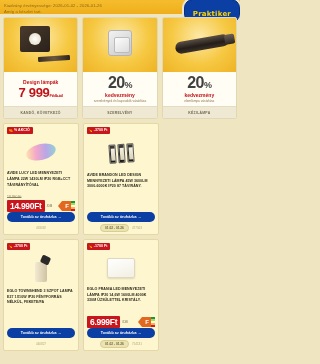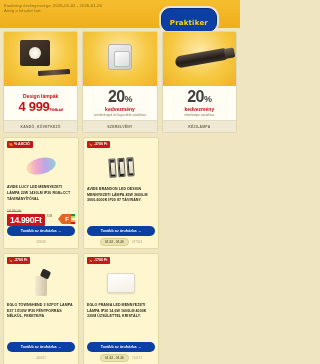--- a/index.html
+++ b/index.html
@@ -6,24 +6,24 @@
   html, body {
     width: 240px; height: 364px;
     font-family: "Liberation Sans", sans-serif;
     background: #efe5c0;
     overflow: hidden;
   }
   .page { position: relative; width: 240px; height: 364px; background: #efe5c0; }
 
   
   .header {
-    position: relative; height: 28px; width: 240px;
+    position: relative; height: 14px; width: 240px;
     background: linear-gradient(180deg,#f5bd2e 0%, #efae1c 100%);
-    display: flex; align-items: flex-start; justify-content: space-between;
-    padding: 3px 23px 0 4px;
+    display: flex; align-items: center; justify-content: space-between;
+    padding: 3px 0 0 4px;
   }
   .header-text { line-height: 1.25; }
   .header-line {
     font-size: 4.2px; color: #8a6a12; letter-spacing: .1px; white-space: nowrap;
     display: block;
   }
   .logo-pill {
     margin-top: 5px;
     background: #0b3fa4;
     border: 1px solid #0a2f7a;
@@ -164,21 +164,21 @@
   }
   .prod-desc {
     font-size: 3.6px; line-height: 1.55; color: #2e2a1e;
     font-weight: bold; letter-spacing: .05px;
     margin-top: 2px; height: 22px; overflow: hidden;
   }
   .old-price {
     font-size: 3.4px; color: #8b8263; text-decoration: line-through;
     margin-top: 2px; height: 5px;
   }
-  .price-row { display: flex; align-items: flex-start; gap: 2px; margin-top: 1px; }
+  .price-row { display: flex; align-items: center; gap: 2px; margin-top: 1px; }
   .price-tag {
     background: #c8161d; color: #fff; font-weight: bold;
     font-size: 8.5px; padding: 1px 3px; border-radius: 1px; letter-spacing: -.3px;
   }
   .price-unit { font-size: 3.4px; color: #6f6a4f; }
   .energy {
     margin-left: auto; display: flex; align-items: stretch; height: 10px;
   }
   .energy .arrow {
     position: relative; background: #e2671f; color: #fff;
@@ -224,21 +224,21 @@
   <div class="hero-row">
 
     <div class="hero-card">
       <div class="hero-img">
         <div class="art-frame"></div>
         <div class="art-bar"></div>
       </div>
       <div class="hero-body">
         <div class="hero-title">Design lámpák</div>
         <div class="hero-price">
-          <span>4 999</span><span class="unit">Ft/db-tól</span>
+          <span>7 999</span><span class="unit">Ft/db-tól</span>
         </div>
       </div>
       <div class="hero-foot">
         <span>KANDÓ, KÖVETKEZŐ</span>
       </div>
     </div>
 
     <div class="hero-card">
       <div class="hero-img">
         <div class="art-switch"></div>
@@ -347,20 +347,34 @@
     <div class="card">
       <div class="badge">
         <span class="tick">↘</span>
         <span>-1700 Ft</span>
       </div>
       <div class="prod-img">
         <div class="square-panel"></div>
       </div>
       <div class="prod-desc">EGLO FRANIA LED MENNYEZETI LÁMPA IP20 14,6W 1600LM 4000K 330M ÜZSÜLETTEL KRISTÁLY.</div>
       <div class="old-price" style="visibility: hidden;"></div>
+      <div class="price-row">
+        <span class="price-tag">6.999Ft</span>
+        <span class="price-unit">/DB</span>
+        <span class="energy">
+          <span class="arrow">F</span>
+          <span class="scale">
+            <i style="background:#1a9641"></i>
+            <i style="background:#a6d96a"></i>
+            <i style="background:#ffffbf"></i>
+            <i style="background:#fdae61"></i>
+            <i style="background:#d7191c"></i>
+          </span>
+        </span>
+      </div>
       <div class="cta">Tovább az áruházba →</div>
       <div class="card-foot">
         <span class="date-pill">01.02 - 01.26</span>
         <span class="sku">714131</span>
       </div>
     </div>
 
   </div>
 </div>
 

